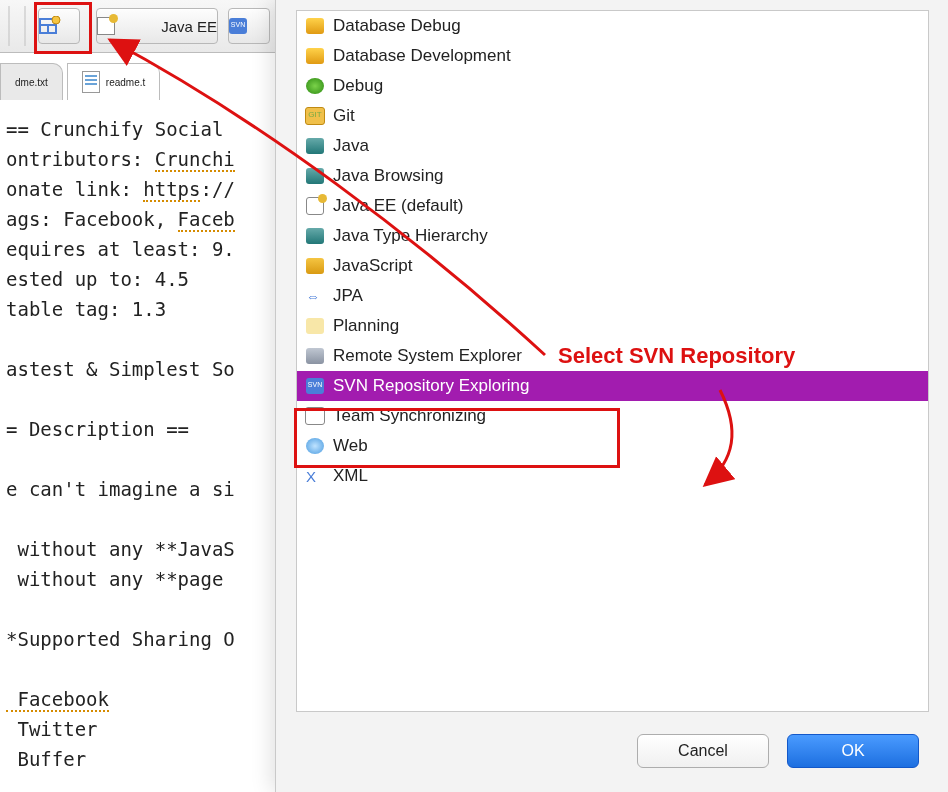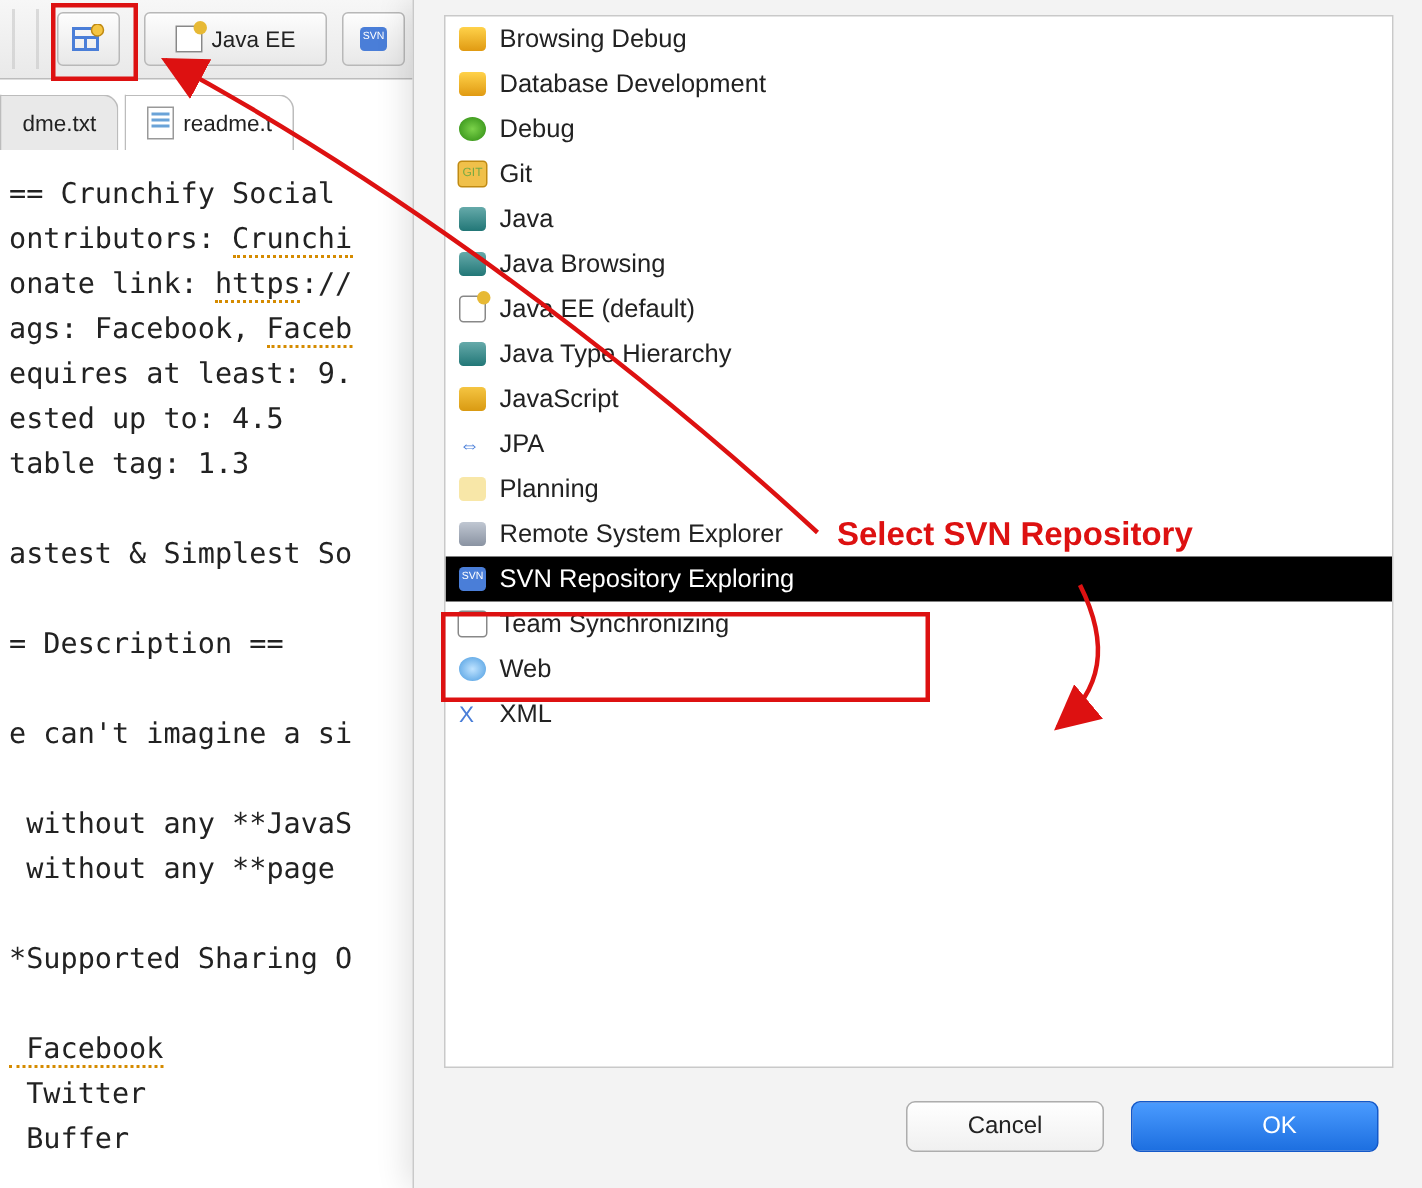--- a/index.html
+++ b/index.html
@@ -1,49 +1,49 @@
 <!DOCTYPE html>
 <html><head>
 <meta charset="utf-8">
 <style>
 html,body{margin:0;padding:0;font-family:"Helvetica Neue",Arial,sans-serif;font-size:13px;color:#222;background:#f0f0f0;overflow:hidden;}
 #stage{position:relative;width:948px;height:792px;background:#fff;}
 
 
 .toolbar{position:absolute;left:0;top:0;right:0;height:52px;background:linear-gradient(#f7f7f7,#e9e9e9);border-bottom:1px solid #bcbcbc;}
-.tool-btn{position:absolute;top:8px;height:34px;border:1px solid #b8b8b8;border-radius:4px;background:linear-gradient(#fdfdfd,#e8e8e8);box-shadow:0 1px 0 #fff inset;display:flex;align-items:center;justify-content:center;}
+.tool-btn{position:absolute;top:8px;height:34px;border:1px solid #b8b8b8;border-radius:4px;background:linear-gradient(#fdfdfd,#e8e8e8);box-shadow:0 1px 0 #fff inset;display:flex;align-items:center;justify-content:space-between;}
 .sep{position:absolute;top:6px;width:2px;height:40px;background:linear-gradient(#c8c8c8,#c8c8c8);opacity:.6;}
 .java-ee-btn{left:96px;width:120px;gap:6px;font-size:15px;}
 .svn-btn{left:228px;width:40px;}
 .persp-btn{left:38px;width:40px;}
 .persp-highlight{position:absolute;left:34px;top:2px;width:52px;height:46px;border:3px solid #d11;}
 
 
 .tabs{position:absolute;left:0;top:60px;height:40px;display:flex;align-items:flex-end;}
-.tab{height:36px;display:flex;align-items:center;gap:6px;padding:0 14px;font-size:15px;background:#e9e9e9;border:1px solid #bcbcbc;border-bottom:none;border-top-right-radius:10px;margin-right:4px;}
+.tab{height:36px;display:flex;align-items:center;gap:6px;padding:0 14px;font-size:10px;background:#e9e9e9;border:1px solid #bcbcbc;border-bottom:none;border-top-right-radius:10px;margin-right:4px;}
 .tab.active{background:#fff;}
 .doc-icon{width:16px;height:20px;background:#fff;border:1px solid #999;position:relative;}
 .doc-icon:before{content:"";position:absolute;left:2px;right:2px;top:3px;height:2px;background:#6aa3d8;box-shadow:0 4px 0 #6aa3d8,0 8px 0 #6aa3d8;}
 
 
 .editor{position:absolute;left:0;top:100px;right:0;bottom:0;background:#fff;padding:14px 6px;font-family:Menlo,Monaco,Consolas,monospace;font-size:19px;line-height:30px;color:#222;white-space:pre;overflow:hidden;}
 .sq{border-bottom:2px dotted #d58b00;}
 
 
 .dialog{position:absolute;left:275px;top:0;width:673px;height:792px;background:#f3f3f3;border-left:1px solid #c9c9c9;box-shadow:-4px 0 20px rgba(0,0,0,.12);}
 .list{position:absolute;left:20px;top:10px;right:20px;bottom:80px;background:#fff;border:1px solid #c9c9c9;overflow:hidden;}
 .item{display:flex;align-items:center;height:30px;padding-left:8px;gap:8px;font-size:17px;}
-.item.sel{background:#000000;color:#fff;}
+.item.sel{background:#a21caf;color:#fff;}
 .sel-box{position:absolute;border:3px solid #d11;pointer-events:none;}
 .ico{width:20px;height:18px;flex:0 0 20px;display:flex;align-items:center;justify-content:center;}
 
 
 .btns{position:absolute;right:30px;bottom:24px;display:flex;gap:18px;}
 .btn{width:130px;height:32px;border-radius:6px;font-size:16px;display:flex;align-items:center;justify-content:center;border:1px solid #adadad;background:linear-gradient(#ffffff,#f0f0f0);}
-.btn.primary{background:linear-gradient(#4a9bff,#1d6fe0);border-color:#1358c9;color:#fff;padding-left:33px;}
+.btn.primary{background:linear-gradient(#4a9bff,#1d6fe0);border-color:#1358c9;color:#fff;}
 
 
 .anno-text{position:absolute;color:#d11;font-weight:700;font-size:22px;}
 svg.anno{position:absolute;left:0;top:0;pointer-events:none;}
 
 
 .blob{width:18px;height:16px;border-radius:3px;}
 .b-db{background:linear-gradient(#ffd24a,#e09a12);}
 .b-bug{background:radial-gradient(#7bd24a,#2c8a12);border-radius:50%;}
 .b-git{background:#f0c04a;border:1px solid #c08a12;font-size:8px;line-height:14px;text-align:center;color:#7a4;}
@@ -118,21 +118,21 @@
 <span class="sq"> Facebook</span>
 <span> Twitter</span>
 <span> Buffer</span></div>
 
 <div class="dialog">
   <div class="list" id="plist">
         <div class="item">
           <span class="ico">
             <span class="blob b-db"></span>
           </span>
-          <span>Browsing Debug</span>
+          <span>Database Debug</span>
         </div>
         <div class="item">
           <span class="ico">
             <span class="blob b-db"></span>
           </span>
           <span>Database Development</span>
         </div>
         <div class="item">
           <span class="ico">
             <span class="blob b-bug"></span>

